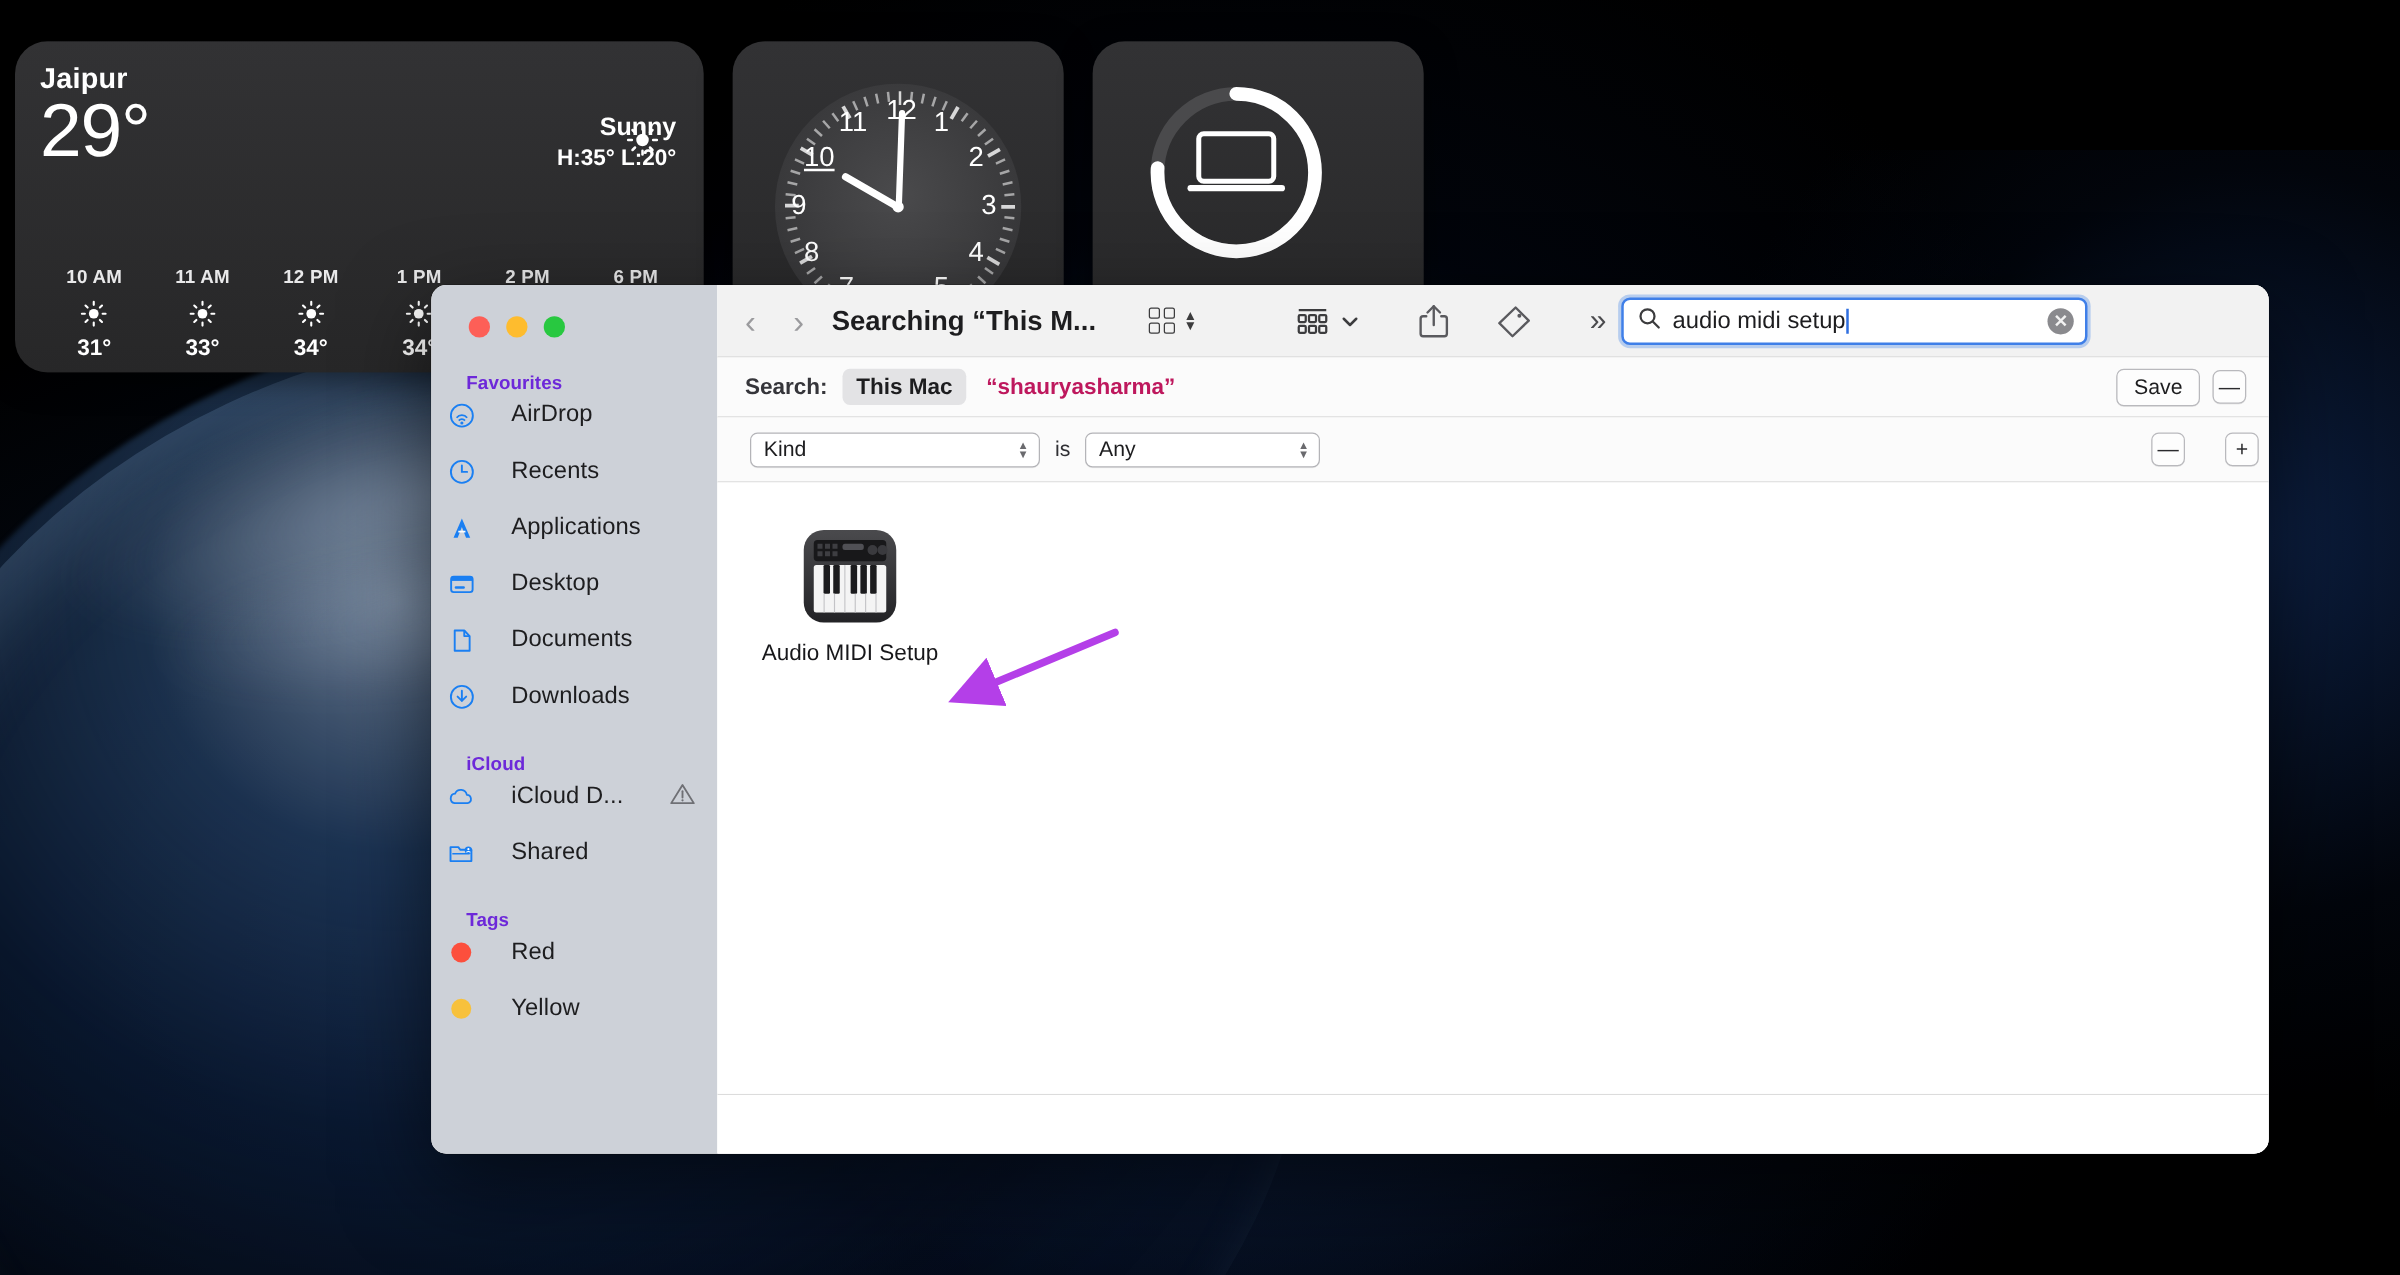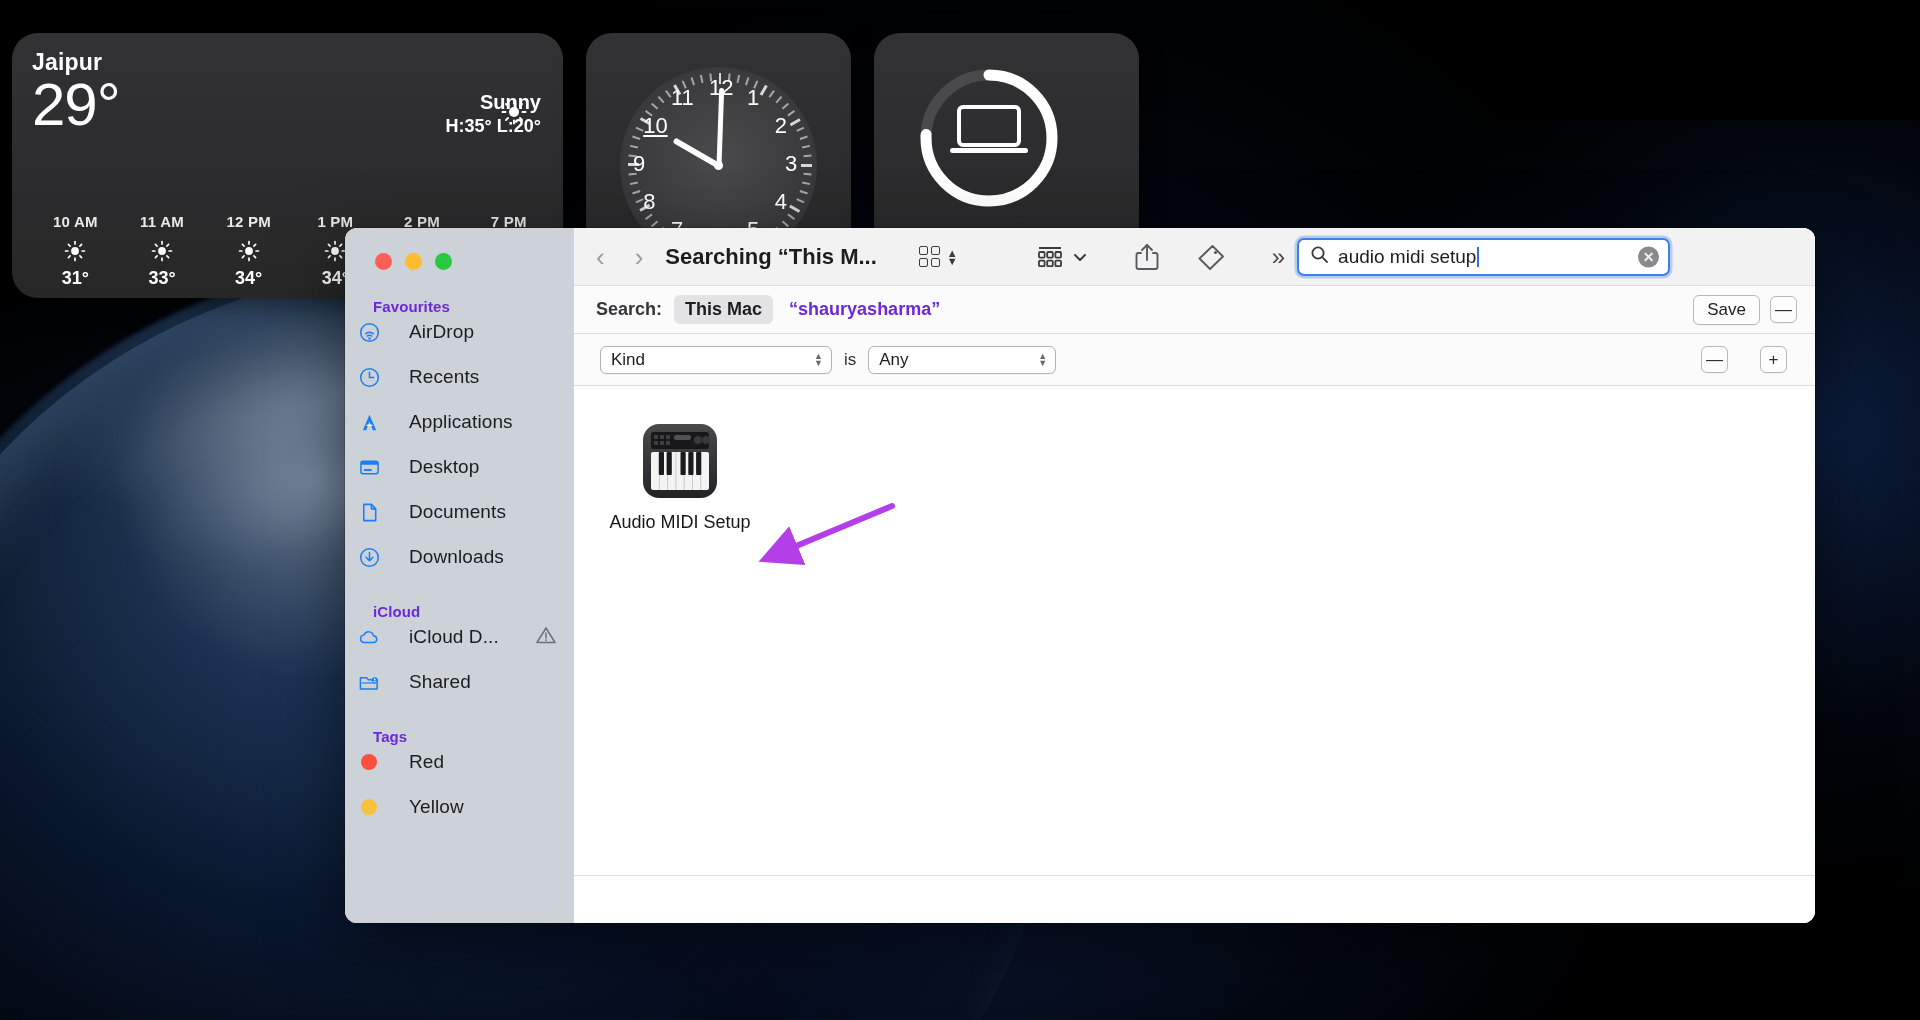--- a/index.html
+++ b/index.html
@@ -141,36 +141,36 @@
   
   .scopebar {
     height: 48px; background:#fbfbfb; border-bottom:0.5px solid #dcdcdc;
     display:flex; align-items:center; padding: 0 18px 0 22px; flex-shrink:0;
   }
   .scope-label { color:#35353a; font-size:18px; font-weight:600; margin-right:12px; }
   .scope-pill {
     background:#e3e3e5; border-radius:6px; padding: 4px 11px;
     color:#1d1d1f; font-size:18px; font-weight:700;
   }
-  .scope-path { color:#6d28d9; font-size:18px; font-weight:600; margin-left:16px; }
+  .scope-path { color:#be185d; font-size:18px; font-weight:600; margin-left:16px; }
   .spacer { flex:1; }
   .btn {
     border:0.8px solid #b9b9bd; border-radius:6px; background:#fdfdfd;
     color:#1d1d1f; font-size:17px; padding: 4px 13px; box-shadow: 0 0.5px 0.5px rgba(0,0,0,.07);
   }
   .sq-btn {
     width: 27px; height: 27px; border:0.8px solid #b9b9bd; border-radius:6px; background:#fdfdfd;
     color:#2b2b2e; font-size:17px; display:flex; align-items:center; justify-content:center;
     box-shadow: 0 0.5px 0.5px rgba(0,0,0,.07);
   }
 
   
   .filterbar {
     height: 52px; background:#fbfbfb; border-bottom:0.5px solid #dcdcdc;
-    display:flex; align-items:center; padding: 0 28px 0 26px; gap: 12px; flex-shrink:0;
+    display:flex; align-items:center; padding: 0 8px 0 26px; gap: 12px; flex-shrink:0;
   }
   .popup {
     position:relative; height:28px; border:0.8px solid #b4b4b8; border-radius:6px;
     background:#fff; display:flex; align-items:center; padding: 0 26px 0 10px;
     color:#1d1d1f; font-size:17px; box-shadow: 0 0.5px 0.5px rgba(0,0,0,.06);
   }
   .popup .arrows { position:absolute; right:8px; top:50%; transform:translateY(-50%);
      display:flex; flex-direction:column; align-items:center; color:#6a6a6e; font-size:9px; line-height:7px;}
   .p-kind { width: 232px; }
   .p-any { width: 188px; }
@@ -319,21 +319,21 @@
         <line x1="5.2" y1="5.2" x2="7.2" y2="7.2"></line>
                 <line x1="18.8" y1="18.8" x2="20.8" y2="20.8"></line>
         <line x1="20.8" y1="5.2" x2="18.8" y2="7.2"></line>
                 <line x1="7.2" y1="18.8" x2="5.2" y2="20.8"></line>
       </g>
             </svg>
           </div>
        <div class="ht"></div>
         </div>
         <div class="hour">
-          <div class="hl">7 PM</div>
+          <div class="hl">6 PM</div>
        <div class="hi">
             <svg width="22" height="22" viewBox="0 0 26 26">
       <circle cx="13" cy="13" r="4.6" fill="#fff"></circle>
       <g stroke="#fff" stroke-width="2" stroke-linecap="round">
         <line x1="13" y1="1.8" x2="13" y2="4.6"></line>
                 <line x1="13" y1="21.4" x2="13" y2="24.2"></line>
         <line x1="1.8" y1="13" x2="4.6" y2="13"></line>
                 <line x1="21.4" y1="13" x2="24.2" y2="13"></line>
         <line x1="5.2" y1="5.2" x2="7.2" y2="7.2"></line>
                 <line x1="18.8" y1="18.8" x2="20.8" y2="20.8"></line>

